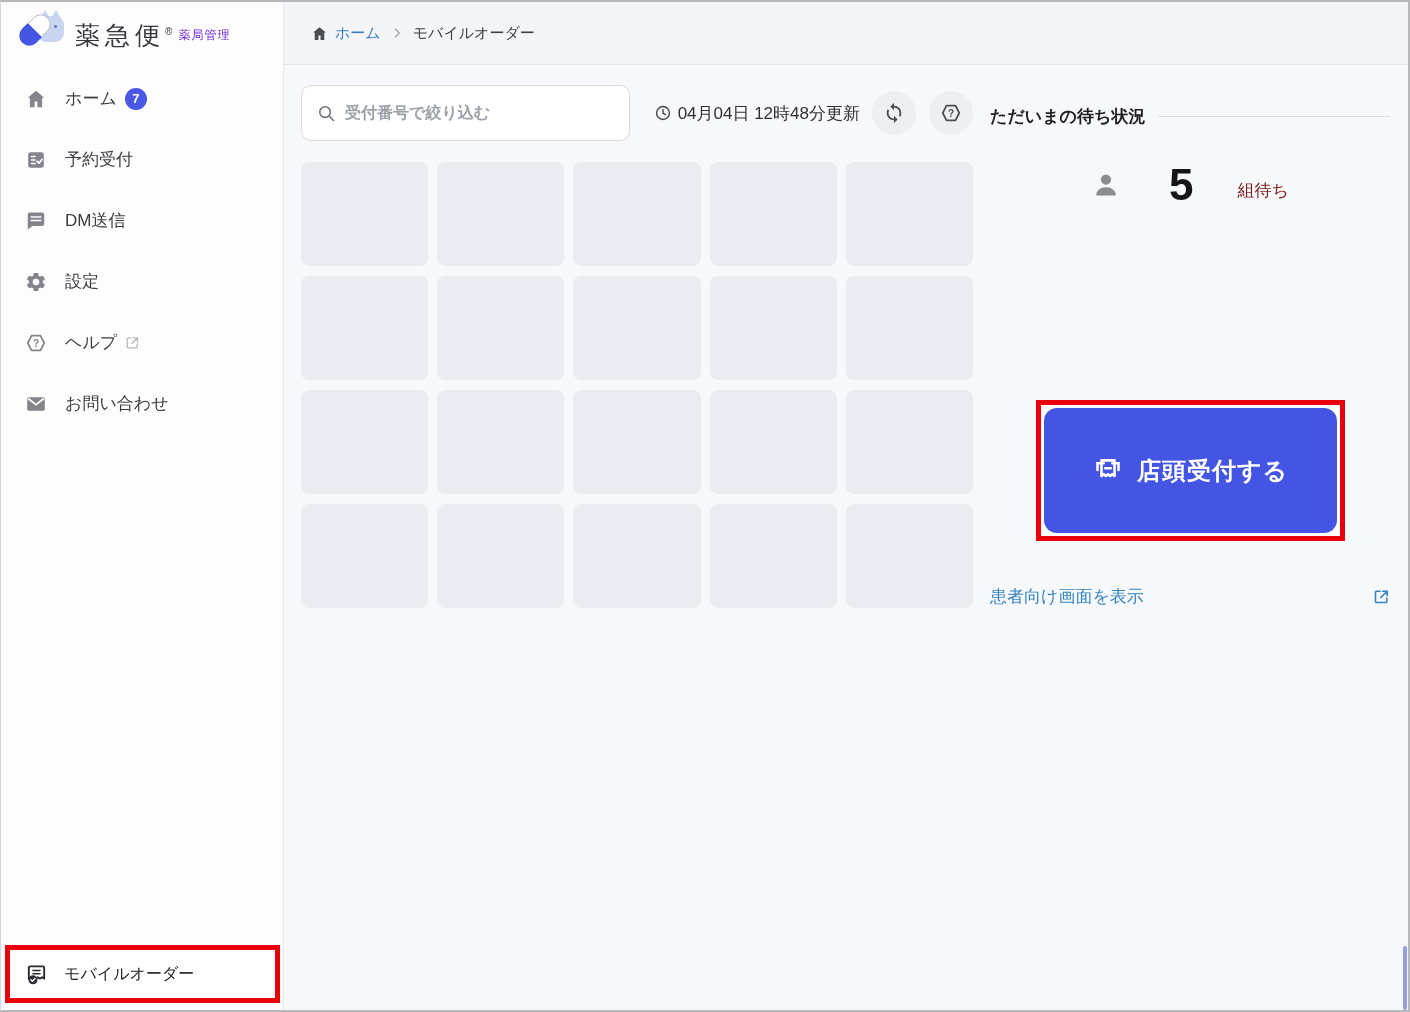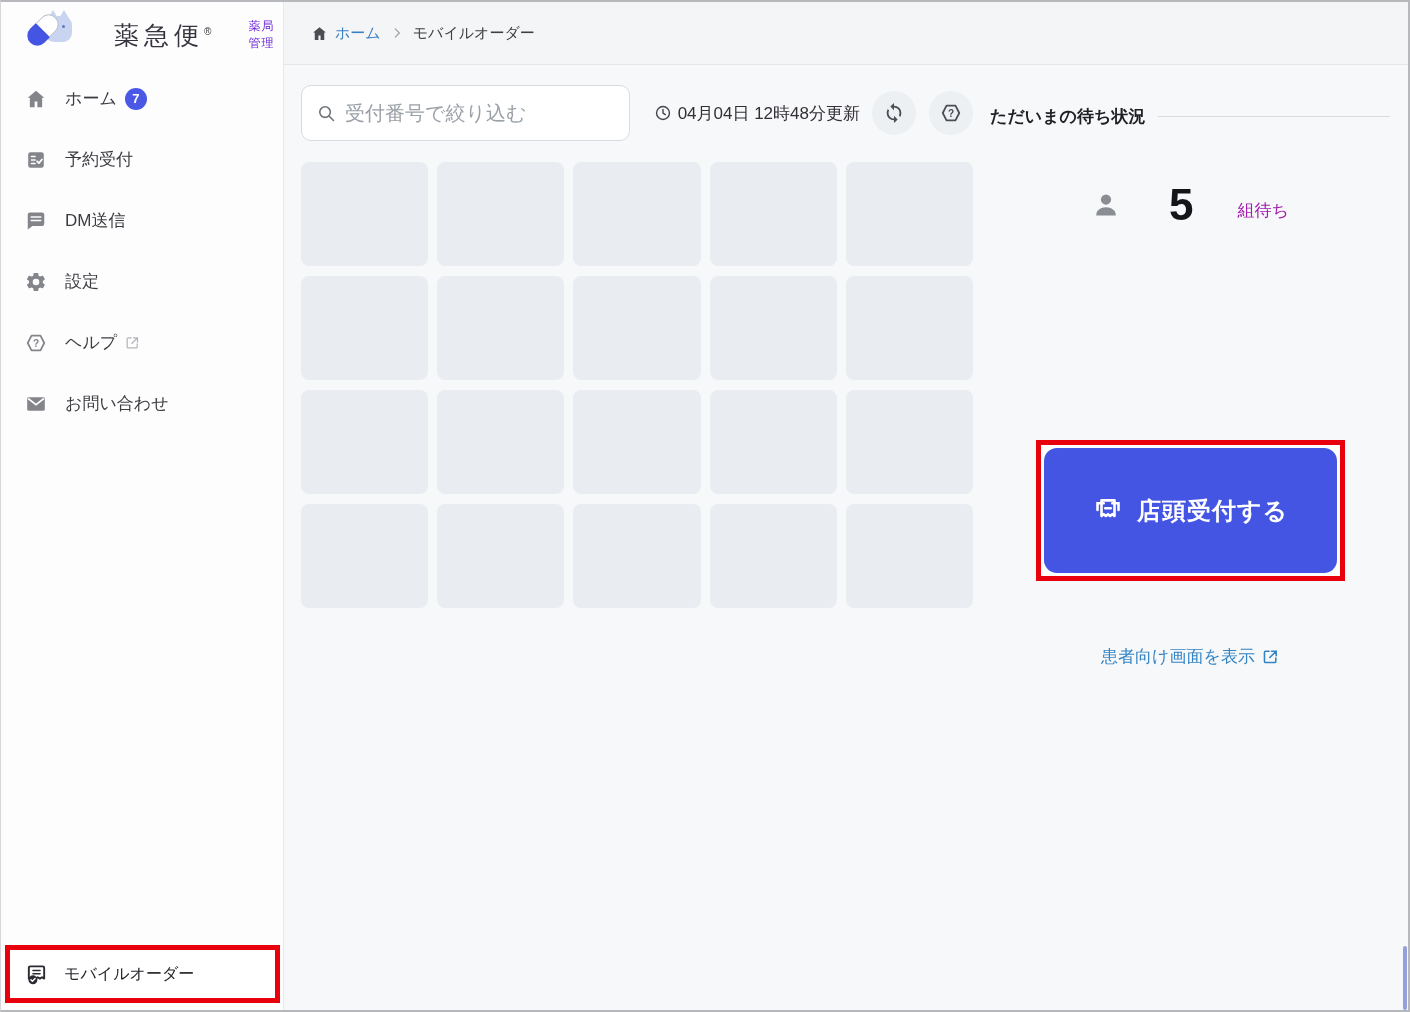--- a/index.html
+++ b/index.html
@@ -5,21 +5,21 @@
   * { margin:0; padding:0; box-sizing:border-box; }
   body { font-family:"Liberation Sans","DejaVu Sans",sans-serif; background:#fff; }
   .screen{
     width:1410px; height:1012px; position:relative; overflow:hidden;
     border-top:2px solid #b6b8bb; border-right:2px solid #b6b8bb;
     border-bottom:2px solid #b6b8bb; border-left:1px solid #d6d7d9;
     display:flex; background:#f7f8fa;
   }
   
   .sidebar{ width:283px; background:#fdfdfe; border-right:1px solid #e7e9ec; position:relative; flex:0 0 auto; }
-  .logo-row{ height:66px; display:flex; align-items:center; padding-left:22px;gap:31px; }
+  .logo-row{ height:66px; display:flex; align-items:center; padding-left:14px; }
   .logo-mark{ position:relative; width:52px; height:46px; flex:0 0 auto; }
   .cat{ position:absolute; left:22px; top:4px; width:27px; height:26px; background:#c9d4f1; border-radius:9px; }
   .cat:before,.cat:after{ content:""; position:absolute; top:-6px; width:0; height:0;
     border-left:6px solid transparent; border-right:6px solid transparent; border-bottom:10px solid #c9d4f1; }
   .cat:before{ left:2px; } .cat:after{ right:2px; }
   .cat .eye{ position:absolute; top:9px; width:3px; height:3px; border-radius:50%; background:#6474c9; }
   .cat .eye.l{ left:7px;} .cat .eye.r{ right:7px;}
   .pill{ position:absolute; left:2px; top:8px; width:36px; height:20px; transform:rotate(-45deg); }
   .pill .half{ width:18px; height:20px; display:inline-block; vertical-align:top; }
   .pill .h1{ background:#4355e2; border-radius:10px 0 0 10px; }
@@ -53,49 +53,49 @@
   .content{ display:flex; flex:1; }
   .col-left{ width:672px; margin-left:17px; flex:0 0 auto; }
   .tab-bar{ margin-top:18px; height:61px; display:flex; border-top:1px solid #e9eaed; border-bottom:1px solid #e3e5e8; }
   .tab{ flex:1; display:flex; align-items:center; justify-content:center; font-size:17px; color:#4d4f52; cursor:pointer; position:relative; }
   .tab.active{ color:#1b1c1f; font-weight:700; }
   .tab.active:after{ content:""; position:absolute; left:0; right:0; bottom:-2px; height:3px; background:#17181a; border-radius:2px; }
   .controls{ margin-top:20px; display:flex; align-items:center; }
   .search-box{ width:329px; height:56px; background:#fff; border:1px solid #d8dbdf; border-radius:10px; position:relative; display:flex; align-items:center; }
   .search-box .sico{ width:19px; height:19px; color:#6f747b; margin-left:15px; }
   .search-box .sico svg{ width:100%; height:100%; display:block; }
-  .search-box input{ border:none; outline:none; background:transparent; font-size:20px; color:#2c2e31; margin-left:9px; width:270px;
-    font-family:"Liberation Sans","DejaVu Sans",sans-serif; }
+  .search-box input{ border:none; outline:none; background:transparent; font-size:16px; color:#2c2e31; margin-left:9px; width:270px;
+    font-family:"Liberation Sans","DejaVu Sans",sans-serif;font-weight:bold; }
   .search-box input::placeholder{ color:#9ba1a8; }
   .upd-group{ margin-left:auto; display:flex; align-items:center; }
   .clock-ico{ width:18px; height:18px; color:#3f4click246; color:#44474c; }
   .clock-ico svg{ width:100%; height:100%; display:block; }
   .upd-text{ font-size:17px; color:#332f35; font-weight:500; margin-left:6px; white-space:nowrap; }
   .round-btn{ width:44px; height:44px; border-radius:50%; background:#ecf0f3; border:none; display:flex; align-items:center; justify-content:center; cursor:pointer; }
   .round-btn svg{ width:22px; height:22px; display:block; color:#4a4d52; }
   .rb1{ margin-left:12px; } .rb2{ margin-left:13px; }
   .card-grid{ margin-top:21px; display:grid; grid-template-columns:repeat(5,1fr); column-gap:9px; row-gap:10px; }
   .card{ height:104px; background:#e9edf2; border-radius:8px; }
   
-  .col-right{ width:400px; margin-left:17px; flex:0 0 auto; display:flex; flex-direction:column;gap:20px; }
+  .col-right{ width:400px; margin-left:17px; flex:0 0 auto; display:flex; flex-direction:column; }
   .wait-header{ margin-top:40px; display:flex; align-items:center; }
   .wait-title{ font-size:17px; font-weight:700; color:#1e1f23; white-space:nowrap; }
   .wait-rule{ flex:1; height:1px; background:#d9dbde; margin-left:13px; }
   .wait-row{ margin-top:32px; display:flex; align-items:center; justify-content:center; }
   .person-ico{ width:30px; height:30px; color:#8a8d92; }
   .person-ico svg{ width:100%; height:100%; display:block; }
   .wait-count{ font-size:44px; font-weight:700; color:#141519; margin-left:48px; }
-  .wait-unit{ font-size:17px; color:#a21caf; margin-left:44px; padding-top:10px; }
+  .wait-unit{ font-size:17px; color:#7f1d1d; margin-left:44px; padding-top:10px; }
   .cta-annotation{ margin:190px auto 0; border:5px solid #e8000d; padding:3px; background:#fff; width:309px; }
   .cta-btn{ width:293px; height:125px; background:#4355e2; border:none; border-radius:13px; color:#fff; cursor:pointer;
     display:flex; align-items:center; justify-content:center; font-family:"Liberation Sans","DejaVu Sans",sans-serif; }
   .cta-btn .cico{ width:32px; height:32px; }
   .cta-btn .cico svg{ width:100%; height:100%; display:block; }
   .cta-label{ font-size:24px; font-weight:700; margin-left:13px; letter-spacing:1px; }
-  .patient-link-row{ margin-top:44px; display:flex; justify-content:center; align-items:center; cursor:pointer; }
+  .patient-link-row{ margin-top:44px; display:flex; justify-content:space-between; align-items:center; cursor:pointer; }
   .patient-link{ font-size:17px; color:#3383c4; text-decoration:none; }
   .plink-ico{ width:17px; height:17px; color:#3383c4; margin-left:7px; }
   .plink-ico svg{ width:100%; height:100%; display:block; }
   .scroll-thumb{ position:absolute; right:1px; top:944px; width:4px; height:64px; background:#949fdb; border-radius:2px; }
 </style>
 </head>
 <body>
 
 <div class="screen">
 

